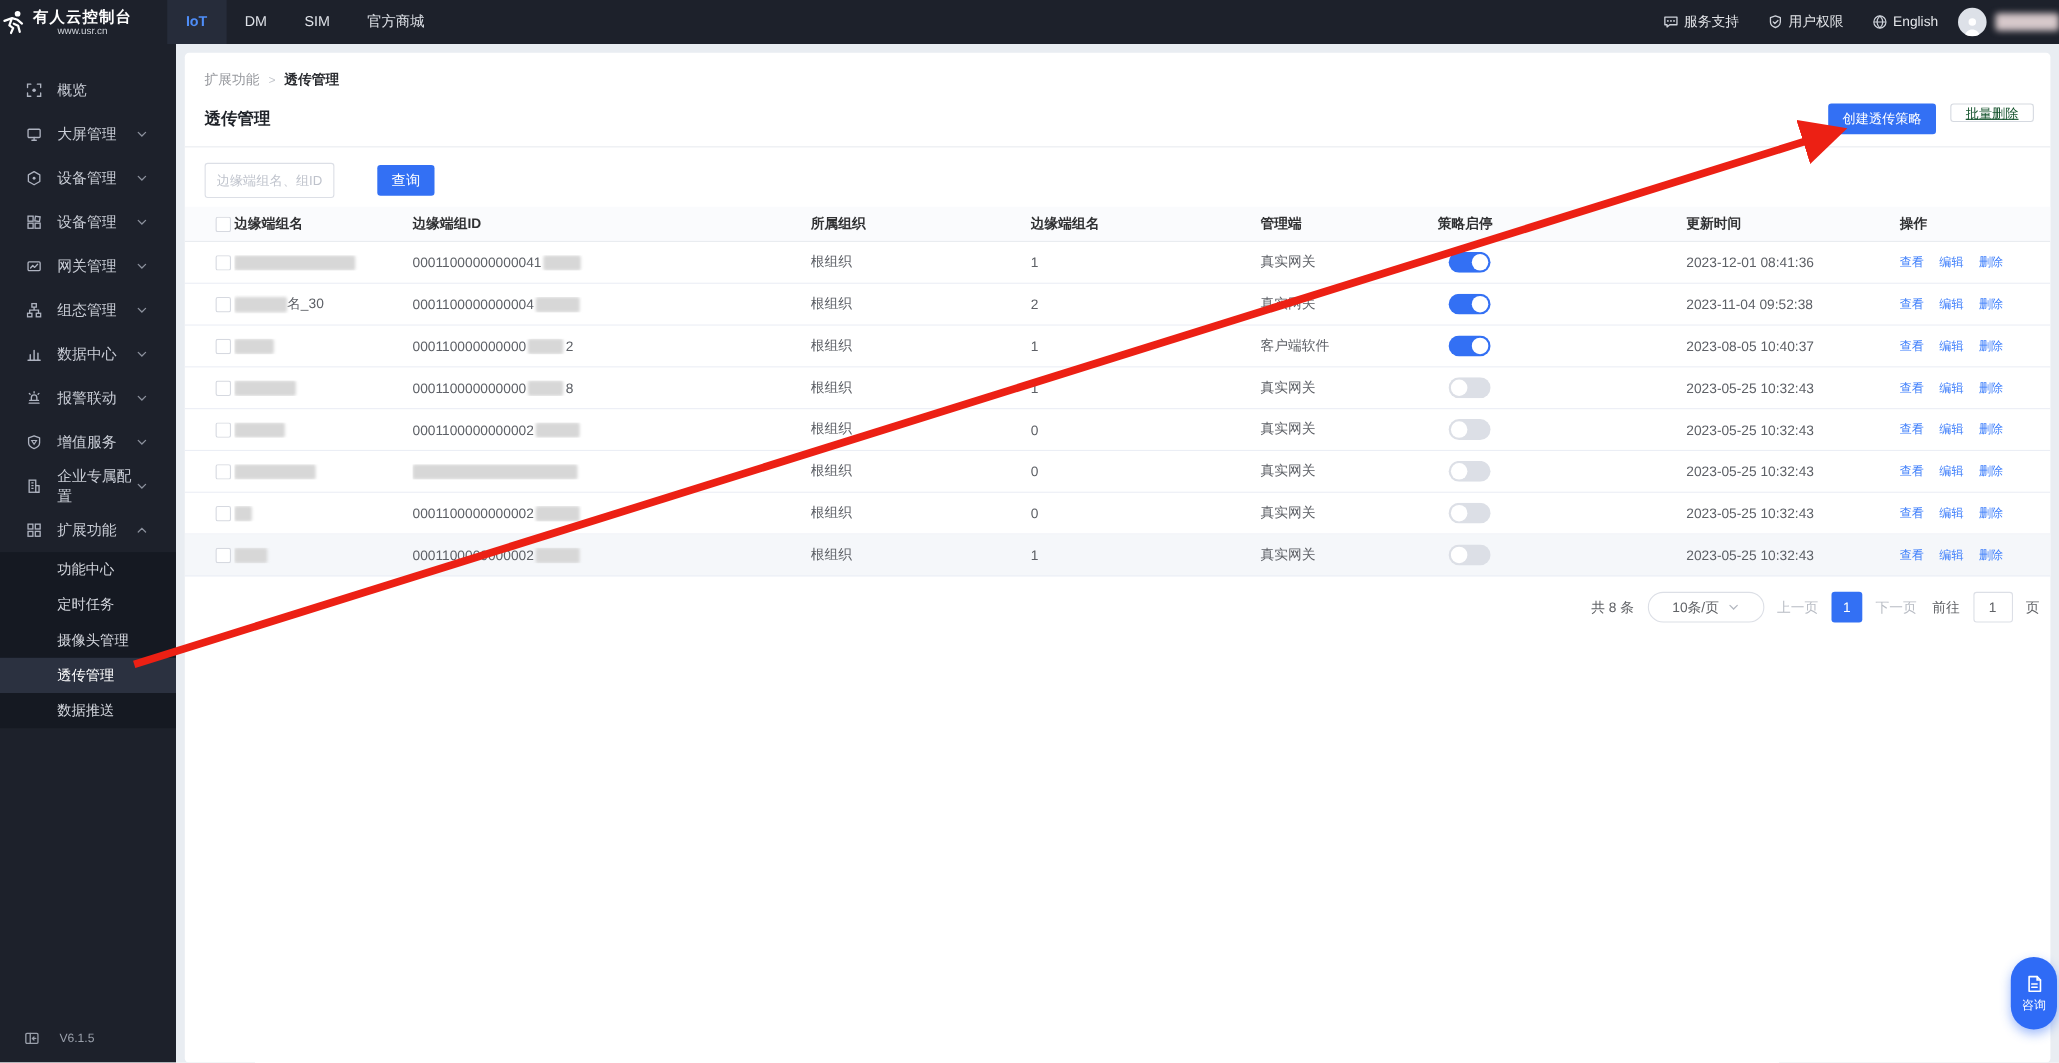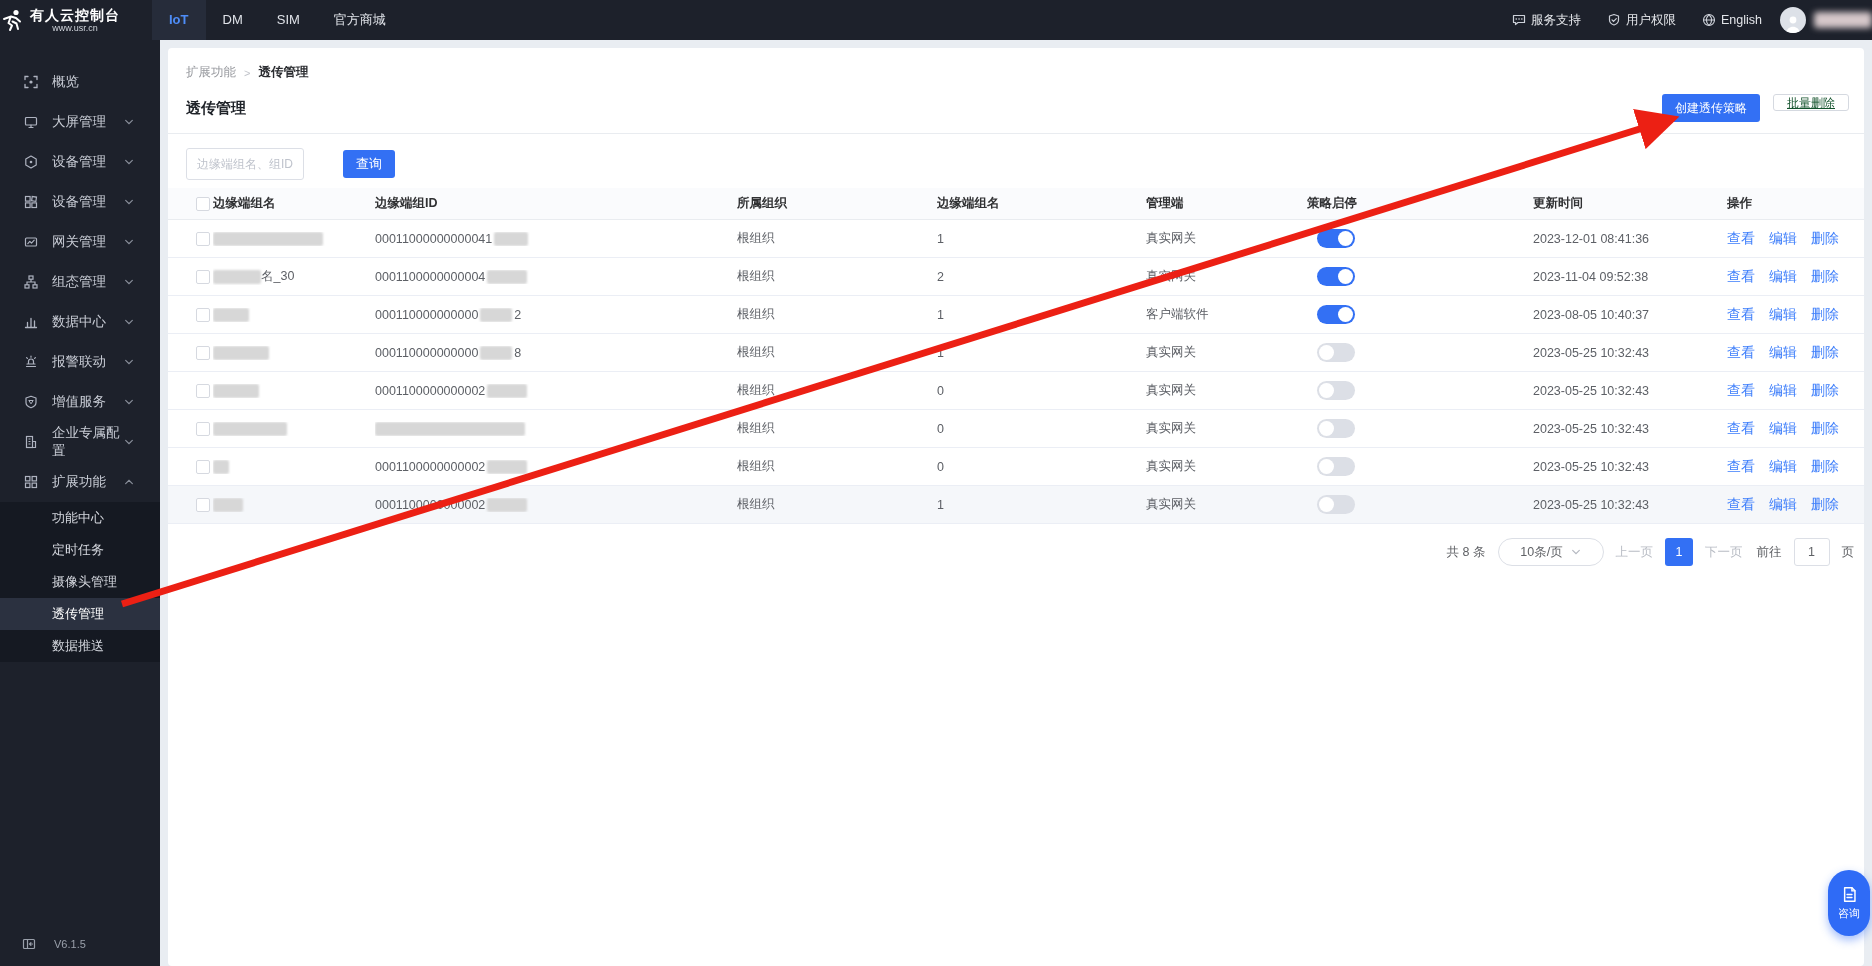--- a/index.html
+++ b/index.html
@@ -73,21 +73,21 @@
   .cb { width:14px; height:14px; border:1px solid #d6d9e0; border-radius:2px; background:#fff; cursor:pointer; flex:0 0 auto; }
   .redact { display:inline-block; height:14px; background:#d7d7d7; border-radius:2px; filter:blur(1.3px); }
   .celltext { margin-right:2px; }
 
   .toggle { width:38px; height:19px; border-radius:10px; background:#dcdfe6; position:relative; cursor:pointer; margin-left:10px; flex:0 0 auto; }
   .toggle .knob { position:absolute; top:2px; left:2px; width:15px; height:15px; border-radius:50%; background:#fff; }
   .toggle.on { background:#3370f4; }
   .toggle.on .knob { left:auto; right:2px; }
 
   .actions { gap:14px; }
-  .rlink { color:#3d7efb; font-size:14px; cursor:pointer; text-decoration:none; }
+  .rlink { color:#3d7efb; font-size:11px; cursor:pointer; text-decoration:none; }
 
   
   .pagination { display:flex; align-items:center; justify-content:flex-end; gap:12px; padding:14px 10px 0 0; font-size:12.5px; color:#606266; }
   .pg-size { width:106px; height:28px; border:1px solid #dcdfe6; border-radius:14px; display:flex; align-items:center; justify-content:center; gap:8px; cursor:pointer; color:#606266; }
   .pg-chev { width:10px; height:10px; color:#b4b8c0; }
   .pg-prev, .pg-next { color:#b8bcc4; cursor:default; }
   .pg-page { width:28px; height:28px; background:#3370f4; color:#fff; border-radius:3px; display:flex; align-items:center; justify-content:center; font-size:12.5px; cursor:pointer; }
   .pg-goto { margin-left:2px; }
   .pg-input { width:36px; height:28px; border:1px solid #dcdfe6; border-radius:3px; text-align:center; font-size:12.5px; color:#606266; outline:none; font-family:inherit; }
 

